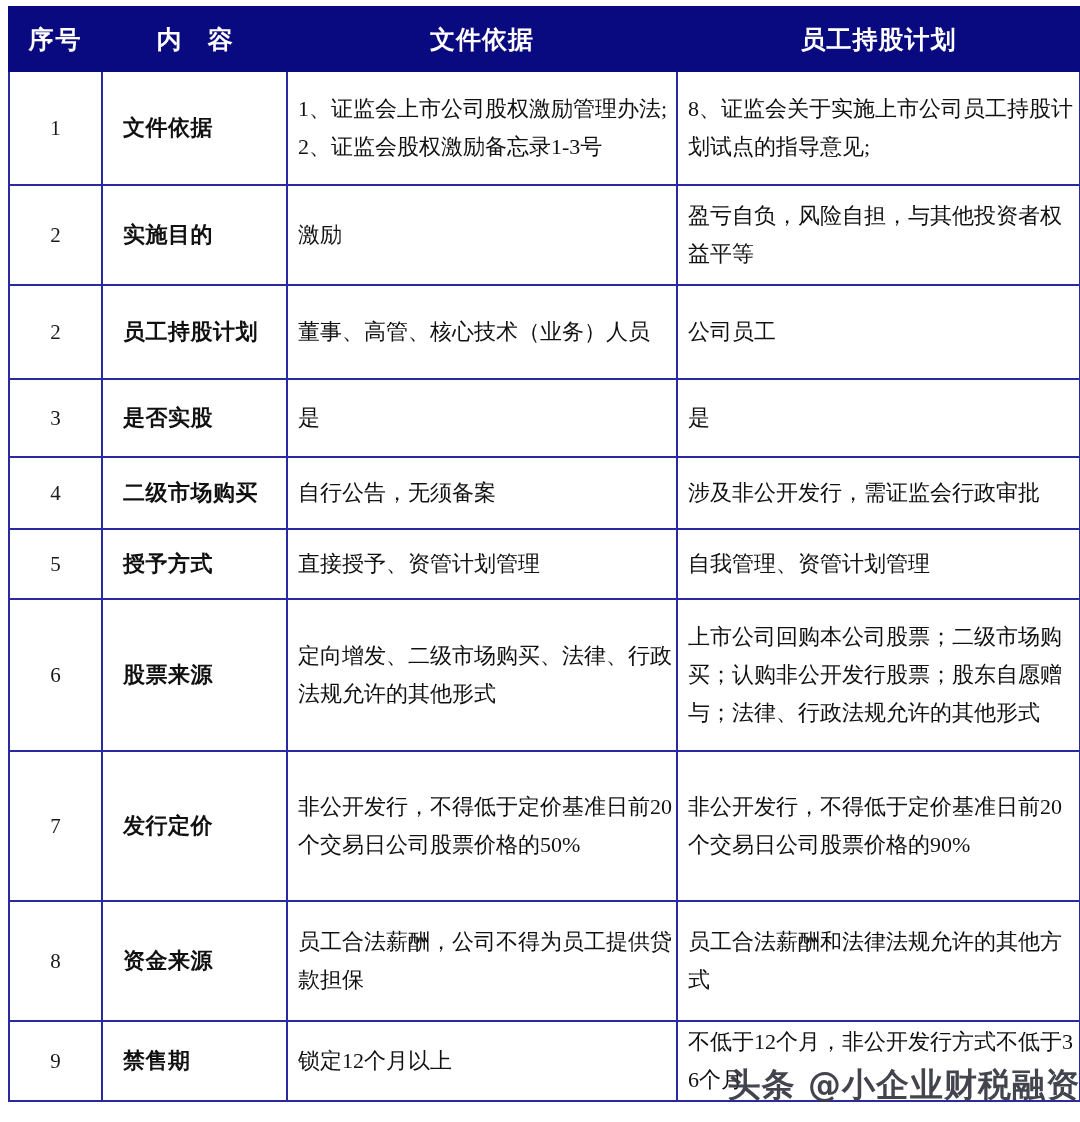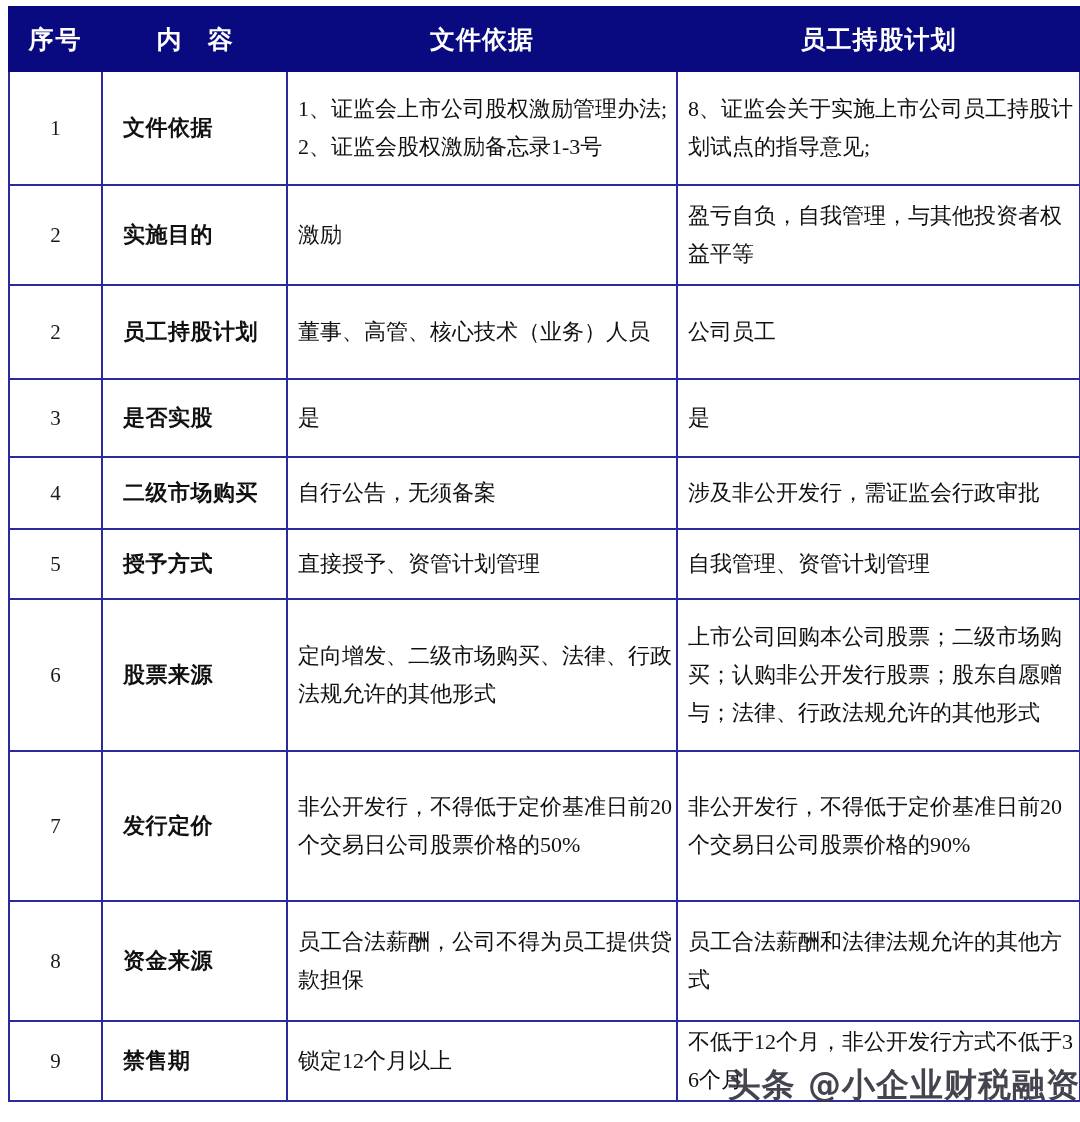--- a/index.html
+++ b/index.html
@@ -134,21 +134,21 @@
             <span class="cellline">8、证监会关于实施上市公司员工持股计划试点的指导意见;</span>
           </td>
         </tr>
         <tr class="r2">
           <td class="num">2</td>
           <td class="item">实施目的</td>
           <td class="body-cell">
             <span class="cellline">激励</span>
           </td>
           <td class="body-cell">
-            <span class="cellline">盈亏自负，自我管理，与其他投资者权益平等</span>
+            <span class="cellline">盈亏自负，风险自担，与其他投资者权益平等</span>
           </td>
         </tr>
         <tr class="r3">
           <td class="num">2</td>
           <td class="item">员工持股计划</td>
           <td class="body-cell">
             <span class="cellline">董事、高管、核心技术（业务）人员</span>
           </td>
           <td class="body-cell">
             <span class="cellline">公司员工</span>

